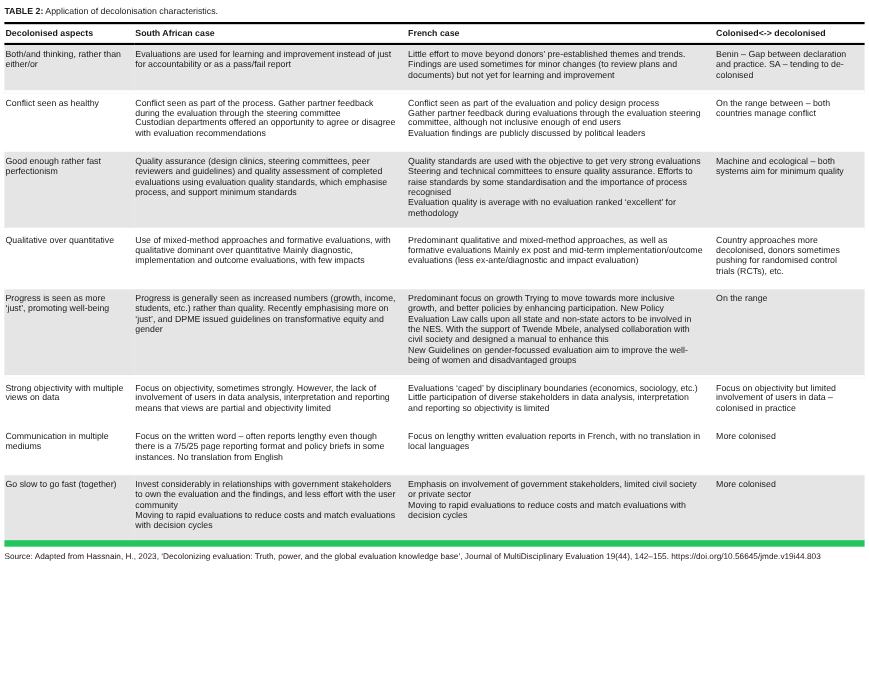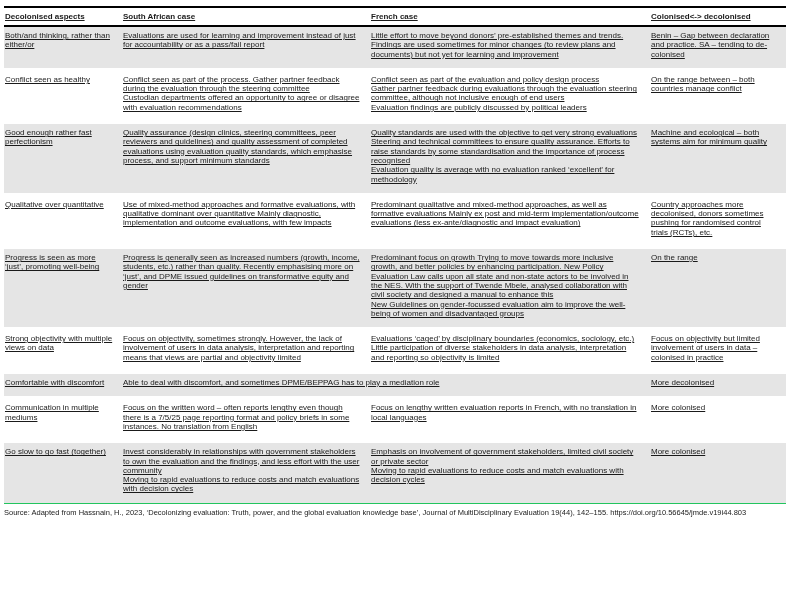--- a/index.html
+++ b/index.html
@@ -11,22 +11,21 @@
   }
   .page { padding: 6px 4px 0 4px; width: 790px; }
   .title { font-size: 8px; line-height: 10px; margin-bottom: 4px; }
   .title .bold { font-weight: bold; }
   table {
     width: 782px;
     table-layout: fixed;
     border-collapse: separate;
     border-spacing: 0;
     border-top: 2px solid #000;
-    border-bottom: 1px solid #22c55e;
-    text-decoration: underline;
+    border-bottom: 6px solid #22c55e;
   }
   col.c1 { width: 118px; }
   col.c2 { width: 248px; }
   col.c3 { width: 280px; }
   col.c4 { width: 136px; }
   th {
     text-align: left;
     vertical-align: top;
     font-size: 8px;
     font-weight: bold;
@@ -51,20 +50,24 @@
     line-height: 9.5px;
     color: #1a1a1a;
   }
   .it { }
 </style>
 </head>
 <body>
 
 <div class="page">
 
+  <div class="title">
+    <span class="bold">TABLE 2:</span>
+    <span>Application of decolonisation characteristics.</span>
+  </div>
 
   <table>
     <colgroup>
         <col class="c1">
         <col class="c2">
         <col class="c3">
         <col class="c4">
       </colgroup>
     <thead>
       <tr>
@@ -111,25 +114,20 @@
 New Guidelines on gender-focussed evaluation aim to improve the well-being of women and disadvantaged groups</td>
         <td>On the range</td>
       </tr>
       <tr>
         <td>Strong objectivity with multiple views on data</td>
         <td>Focus on objectivity, sometimes strongly. However, the lack of involvement of users in data analysis, interpretation and reporting means that views are partial and objectivity limited</td>
         <td>Evaluations ‘caged’ by disciplinary boundaries (economics, sociology, etc.)
 Little participation of diverse stakeholders in data analysis, interpretation and reporting so objectivity is limited</td>
         <td>Focus on objectivity but limited involvement of users in data – colonised in practice</td>
       </tr>
-      <tr class="shaded">
-        <td>Comfortable with discomfort</td>
-        <td colspan="2">Able to deal with discomfort, and sometimes DPME/BEPPAG has to play a mediation role</td>
-        <td>More decolonised</td>
-      </tr>
       <tr>
         <td>Communication in multiple mediums</td>
         <td>Focus on the written word – often reports lengthy even though there is a 7/5/25 page reporting format and policy briefs in some instances. No translation from English</td>
         <td>Focus on lengthy written evaluation reports in French, with no translation in local languages</td>
         <td>More colonised</td>
       </tr>
       <tr class="shaded">
         <td>Go slow to go fast (together)</td>
         <td>Invest considerably in relationships with government stakeholders to own the evaluation and the findings, and less effort with the user community
 Moving to rapid evaluations to reduce costs and match evaluations with decision cycles</td>

